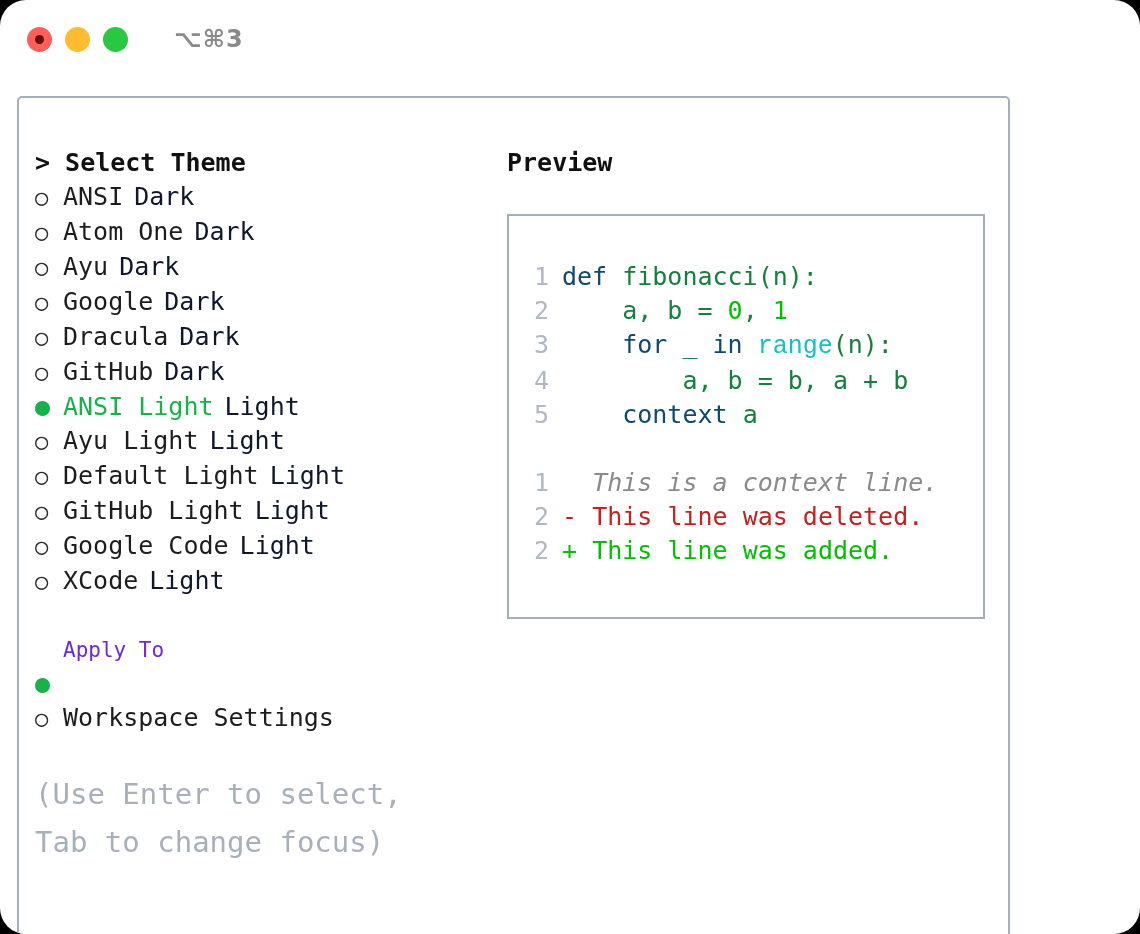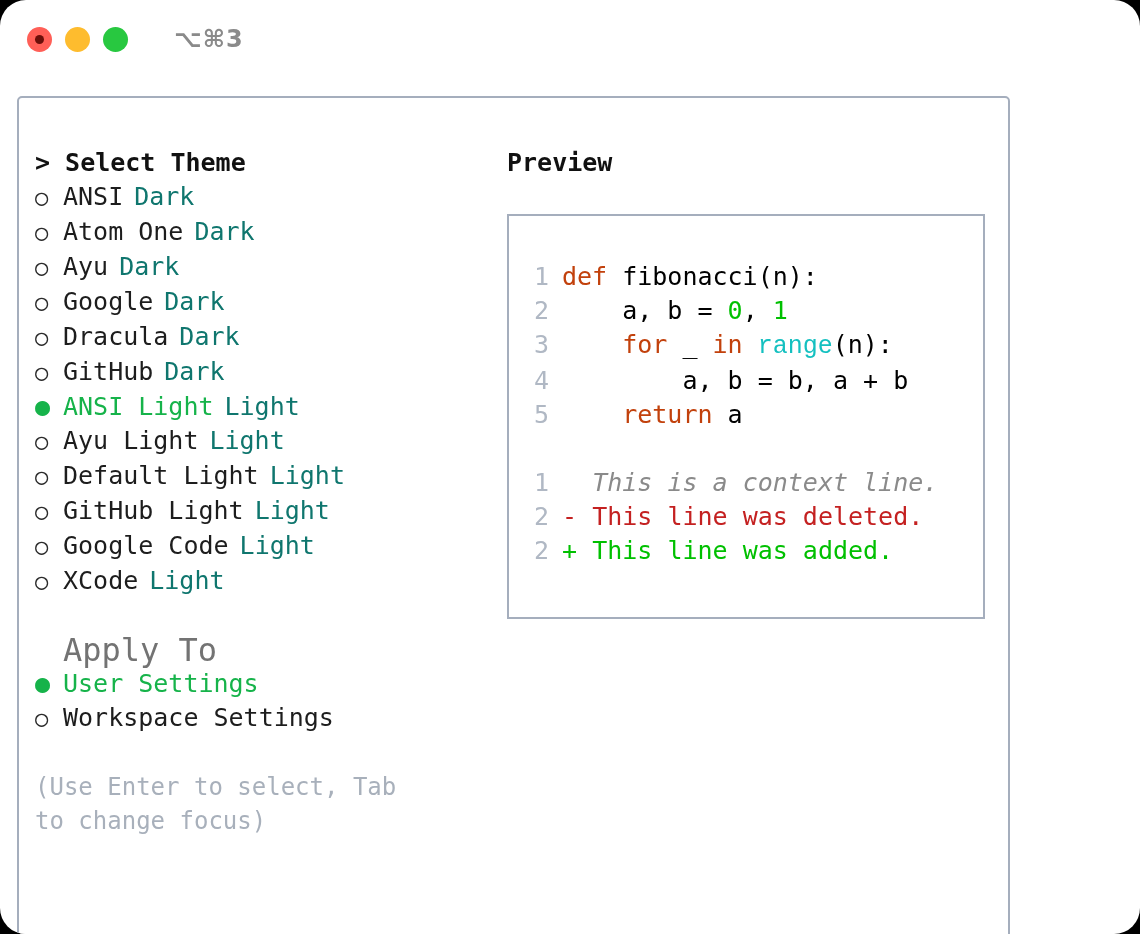--- a/index.html
+++ b/index.html
@@ -136,39 +136,39 @@
     color: #2b2b2b;
     font-size: 22px;
   }
   .bullet.sel {
     color: #16b34a;
     font-size: 25px;
   }
   .opt-label { color: #1d1d1d; }
   .opt-row.selected .opt-label { color: #16b34a; }
   .opt-badge {
-    color: #0f766e;
+    color: #0f172a;
     margin-left: 11px;
     text-align: center;
   }
 
   .spacer-lg { height: 34px; }
 
   .group-heading {
-    font-size: 32px;
-    color: #737373;
+    font-size: 21px;
+    color: #6d28d9;
     line-height: 34px;
     padding-left: 28px;
     white-space: pre;
   }
 
   .hint {
-    font-size: 24px;
+    font-size: 29px;
     color: #a8b0bb;
-    line-height: 34px;
+    line-height: 48px;
     width: 400px;
     white-space: pre-wrap;
   }
 
   
   .preview-box {
     margin: 34px 0 0 10px;
     width: 478px;
     height: 405px;
     border: 2px solid #a5aebd;
@@ -184,24 +184,24 @@
     white-space: pre;
   }
   .lineno {
     flex: 0 0 40px;
     text-align: right;
     color: #b0b8c4;
     padding-right: 13px;
   }
   .code-text { white-space: pre; }
 
-  .tok-kw    { color: #c2410c; }
+  .tok-kw    { color: #0c4a6e; }
   .tok-fn    { color: #14c0c0; font-family: Liberation Mono, monospace; }
   .tok-num   { color: #00c000; }
-  .tok-plain { color: #000000; }
+  .tok-plain { color: #15803d; }
 
   .diff-gap { height: 34px; }
   .diff-ctx { color: #8a8a8a; font-style: italic; }
   .diff-del { color: #c42121; }
   .diff-add { color: #00c000; }
 </style>
 </head>
 <body>
 
 <div class="window">
@@ -232,38 +232,38 @@
             <div class="opt-row"><span class="bullet">○</span><span class="opt-label">Default Light</span><span class="opt-badge">Light</span></div>
             <div class="opt-row"><span class="bullet">○</span><span class="opt-label">GitHub Light</span><span class="opt-badge">Light</span></div>
             <div class="opt-row"><span class="bullet">○</span><span class="opt-label">Google Code</span><span class="opt-badge">Light</span></div>
             <div class="opt-row"><span class="bullet">○</span><span class="opt-label">XCode</span><span class="opt-badge">Light</span></div>
           </div>
 
         <div class="spacer-lg"></div>
 
         <div class="group-heading">Apply To</div>
         <div id="apply-list">
-            <div class="opt-row selected"><span class="bullet sel">●</span><span class="opt-label">User Settings</span></div>
+            <div class="opt-row selected"><span class="bullet sel">●</span></div>
             <div class="opt-row"><span class="bullet">○</span><span class="opt-label">Workspace Settings</span></div>
           </div>
 
         <div class="spacer-lg"></div>
 
         <div class="hint">(Use Enter to select, Tab to change focus)</div>
       </div>
 
       <div class="col-right">
         <div class="preview-title">Preview</div>
         <div class="preview-box">
           <div id="code-block">
               <div class="code-line"><span class="lineno">1</span><span class="code-text"><span class="tok-kw">def</span><span class="tok-plain"> fibonacci(n):</span></span></div>
               <div class="code-line"><span class="lineno">2</span><span class="code-text"><span class="tok-plain">    a, b = </span><span class="tok-num">0</span><span class="tok-plain">, </span><span class="tok-num">1</span></span></div>
               <div class="code-line"><span class="lineno">3</span><span class="code-text"><span class="tok-plain">    </span><span class="tok-kw">for</span><span class="tok-plain"> _ </span><span class="tok-kw">in</span><span class="tok-plain"> </span><span class="tok-fn">range</span><span class="tok-plain">(n):</span></span></div>
               <div class="code-line"><span class="lineno">4</span><span class="code-text"><span class="tok-plain">        a, b = b, a + b</span></span></div>
-              <div class="code-line"><span class="lineno">5</span><span class="code-text"><span class="tok-plain">    </span><span class="tok-kw">return</span><span class="tok-plain"> a</span></span></div>
+              <div class="code-line"><span class="lineno">5</span><span class="code-text"><span class="tok-plain">    </span><span class="tok-kw">context</span><span class="tok-plain"> a</span></span></div>
             </div>
           <div class="diff-gap"></div>
           <div id="diff-block">
               <div class="code-line"><span class="lineno">1</span><span class="code-text diff-ctx"> </span><span class="code-text"> </span><span class="code-text diff-ctx">This is a context line.</span></div>
               <div class="code-line"><span class="lineno">2</span><span class="code-text diff-del">-</span><span class="code-text"> </span><span class="code-text diff-del">This line was deleted.</span></div>
               <div class="code-line"><span class="lineno">2</span><span class="code-text diff-add">+</span><span class="code-text"> </span><span class="code-text diff-add">This line was added.</span></div>
             </div>
         </div>
       </div>
 

